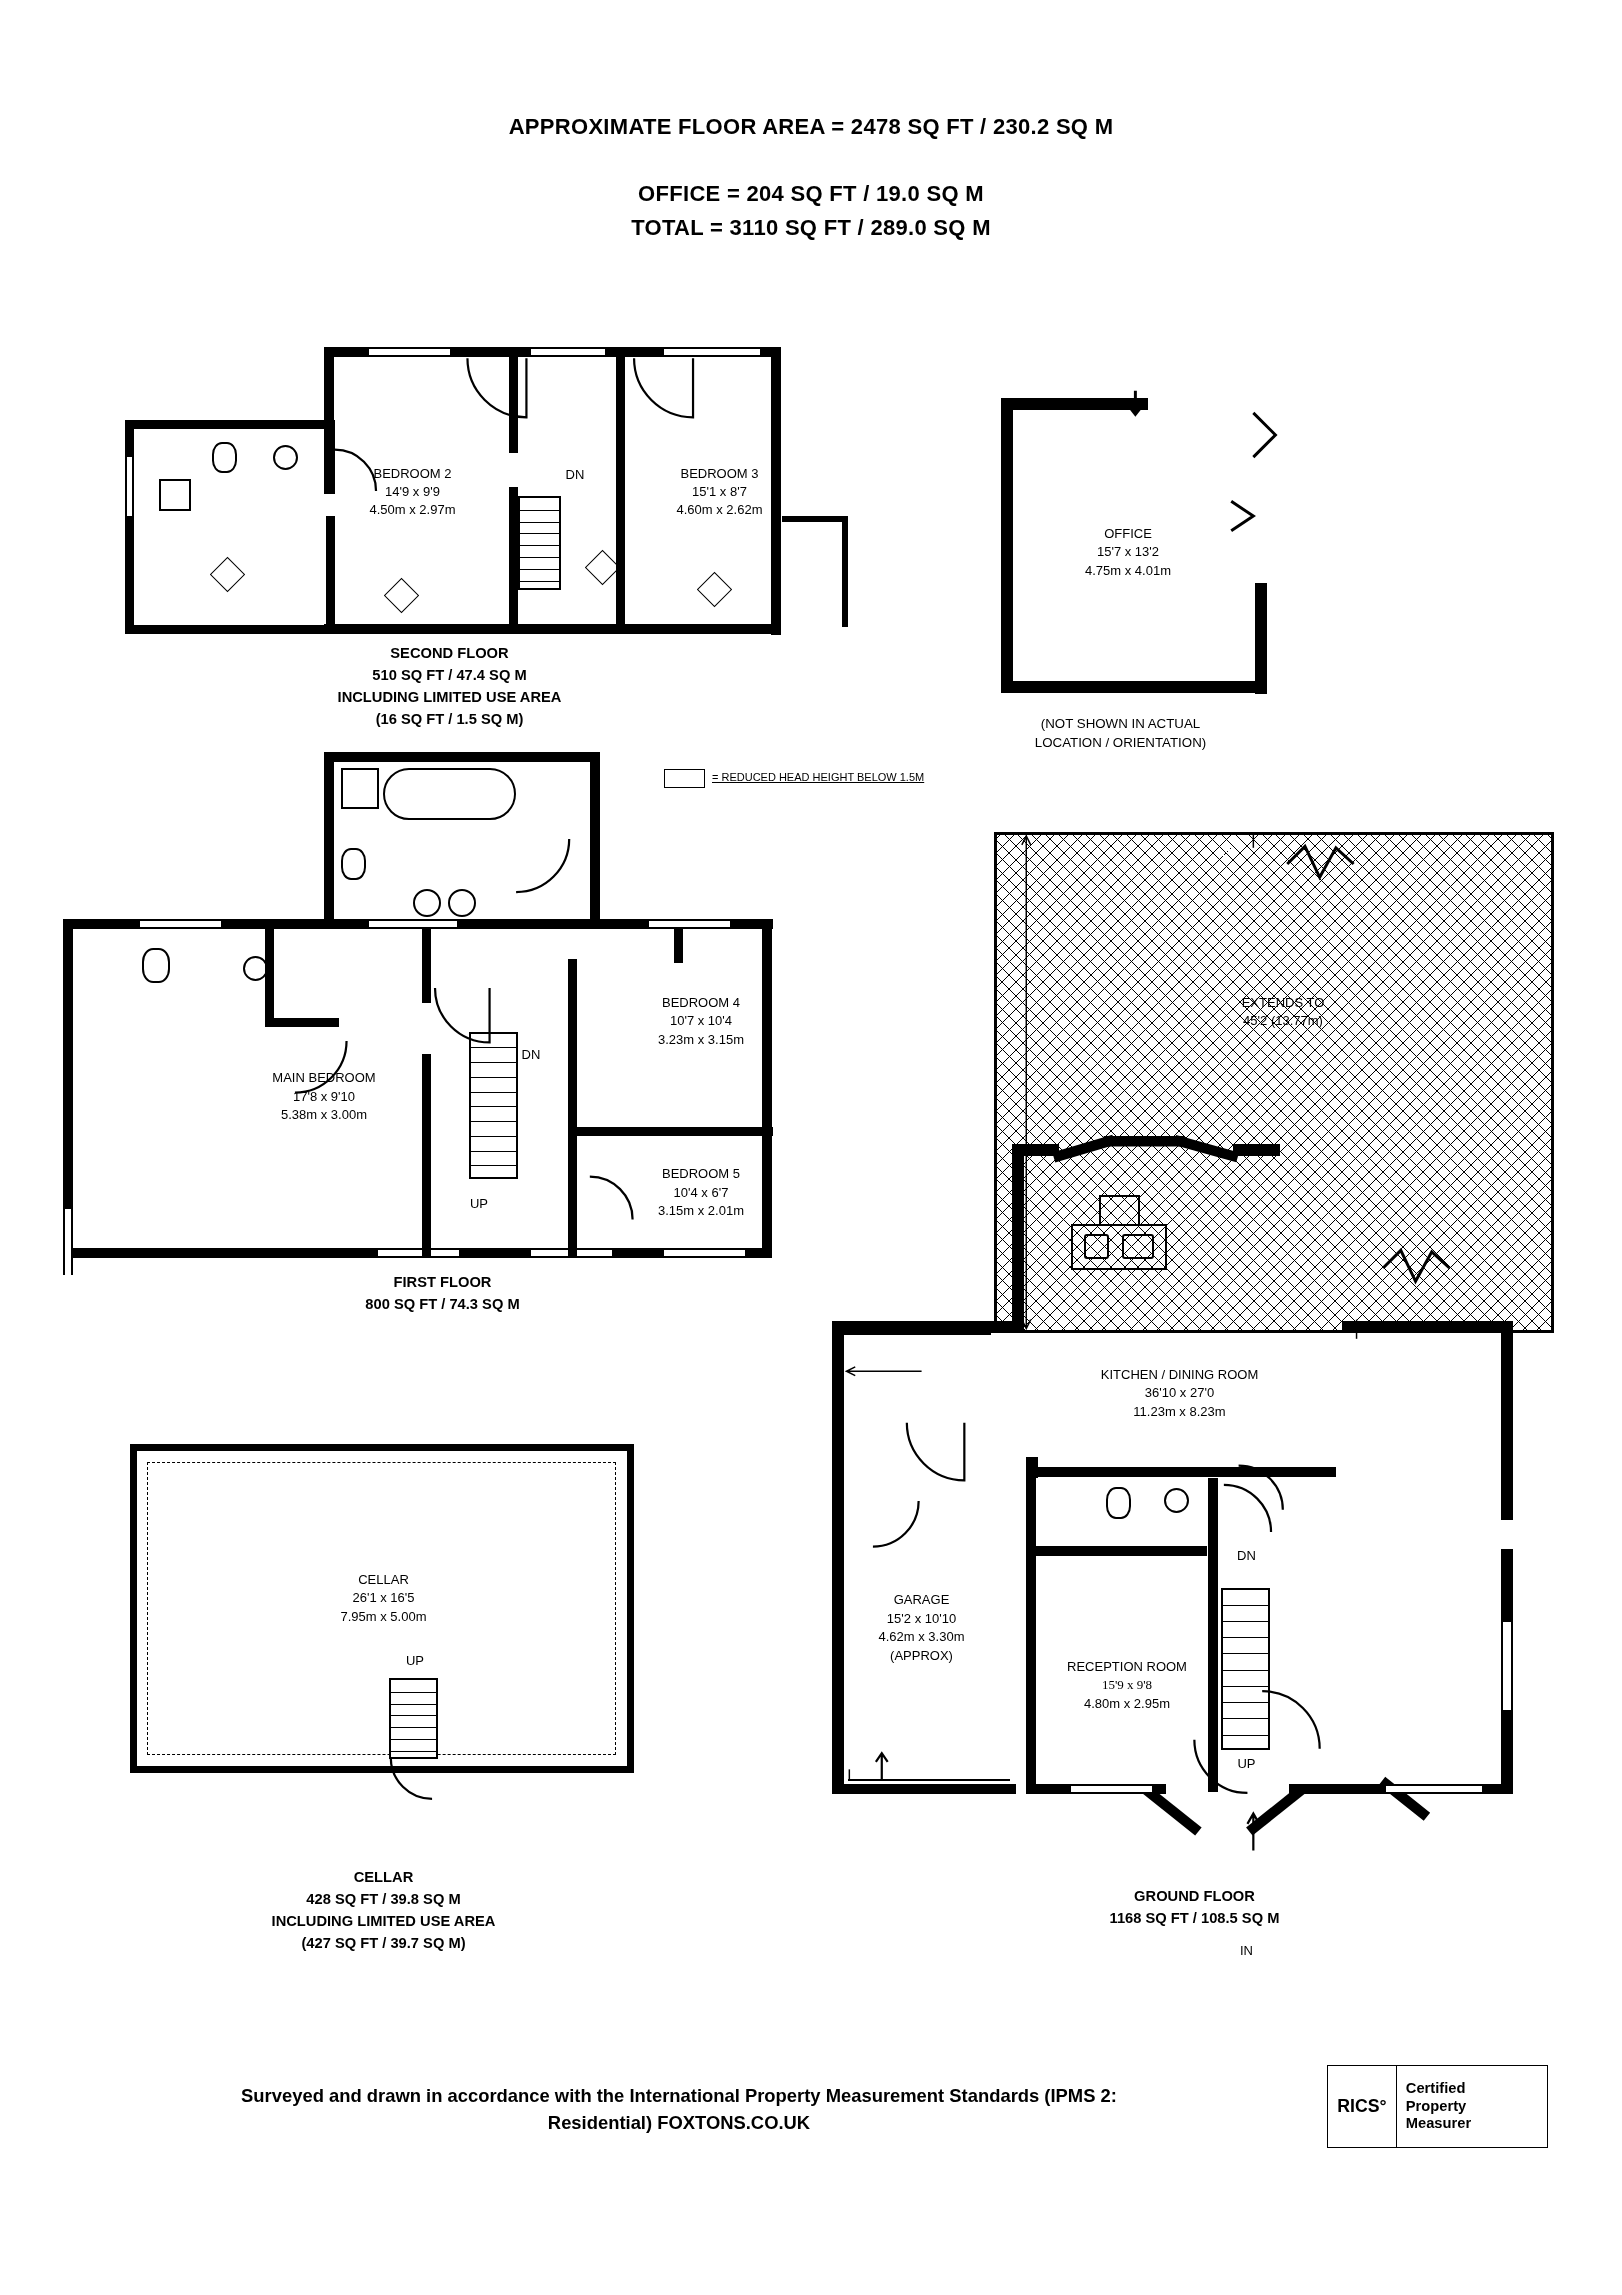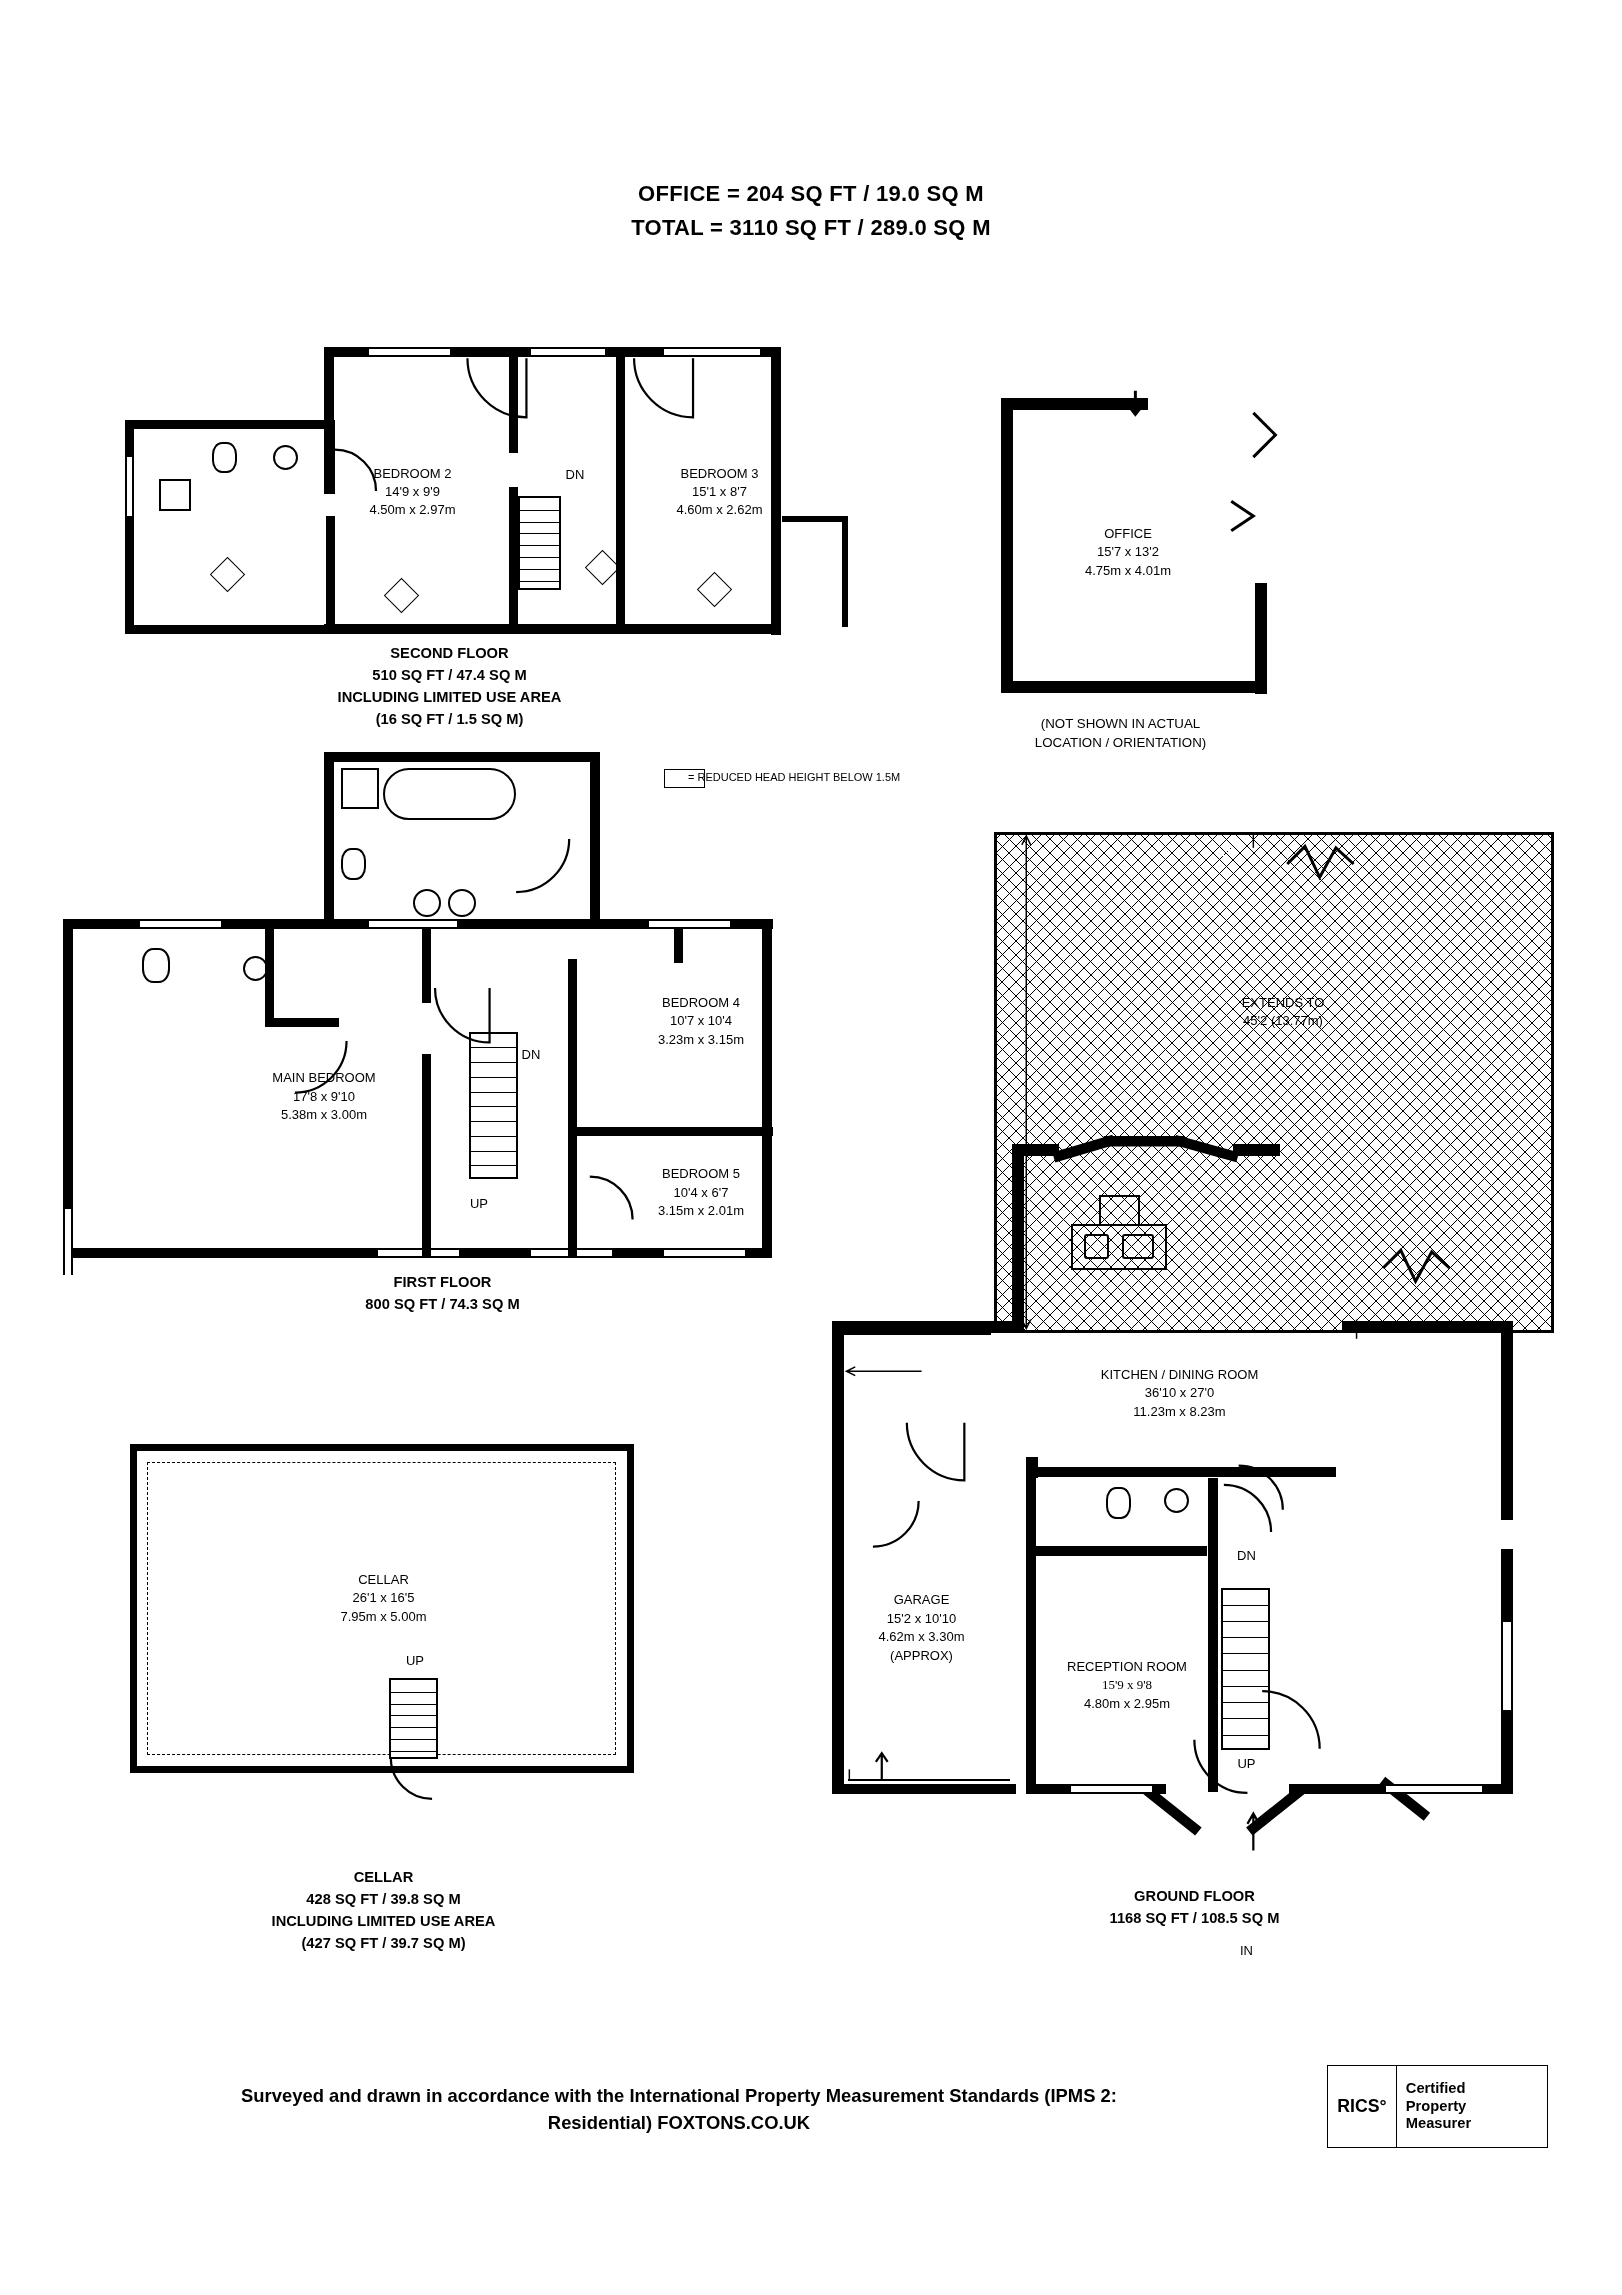--- a/index.html
+++ b/index.html
@@ -36,20 +36,21 @@
   .ricsL{width:68px;height:100%;display:flex;align-items:center;justify-content:center;border-right:1.5px solid #000;}
   .ricsT{padding-left:8.8px;font-size:14.7px;font-weight:bold;line-height:1.2;}
 
   svg.ov{position:absolute;left:0;top:0;width:1622px;height:2295px;pointer-events:none;}
 </style>
 </head>
 <body>
 
 <div id="page">
 
+  <div class="hdr" style="top:114px;">APPROXIMATE FLOOR AREA = 2478 SQ FT / 230.2 SQ M</div>
   <div class="hdr" style="top:181px;">OFFICE  = 204 SQ FT / 19.0 SQ M</div>
   <div class="hdr" style="top:215px;">TOTAL = 3110 SQ FT / 289.0 SQ M</div>
 
   <div class="w" style="left:324px;top:347px;width:457px;height:10.3px;"></div>
   <div class="w" style="left:324px;top:347px;width:10.3px;height:147px;"></div>
   <div class="w" style="left:771px;top:347px;width:10.3px;height:288px;"></div>
   <div class="w" style="left:324px;top:624px;width:457px;height:10.3px;"></div>
 
   <div class="w" style="left:125px;top:420px;width:209px;height:8.8px;"></div>
   <div class="w" style="left:125px;top:420px;width:8.8px;height:214px;"></div>
@@ -91,21 +92,21 @@
   <div class="lbl" style="left:631px;top:465px;width:177px;">BEDROOM 3</div>
   <div class="lbl" style="left:631px;top:483px;width:177px;">15'1 x 8'7</div>
   <div class="lbl" style="left:631px;top:501px;width:177px;">4.60m x 2.62m</div>
 
   <div class="capt" style="left:243px;top:642px;width:413px;">SECOND FLOOR
 510 SQ FT / 47.4 SQ M
 INCLUDING LIMITED USE AREA
 (16 SQ FT / 1.5 SQ M)</div>
 
   <div class="legbox" style="left:664px;top:769px;width:41px;height:19px;"></div>
-  <div class="legend" style="left:688px;top:771px;">= REDUCED HEAD HEIGHT BELOW 1.5M</div>
+  <div class="legend" style="left:712px;top:771px;text-decoration:underline;">= REDUCED HEAD HEIGHT BELOW 1.5M</div>
 
   <div class="w" style="left:1001px;top:398px;width:11.8px;height:295px;"></div>
   <div class="w" style="left:1001px;top:398px;width:147px;height:11.8px;"></div>
   <div class="w" style="left:1001px;top:681px;width:265px;height:11.8px;"></div>
   <div class="w" style="left:1255px;top:583px;width:11.8px;height:111px;"></div>
 
   <div class="capt note" style="left:973px;top:714px;width:295px;font-weight:normal;font-size:13.3px;">(NOT SHOWN IN ACTUAL
 LOCATION / ORIENTATION)</div>
   <div class="lbl" style="left:1032px;top:525px;width:192px;">OFFICE</div>
   <div class="lbl" style="left:1032px;top:543px;width:192px;">15'7 x 13'2</div>

